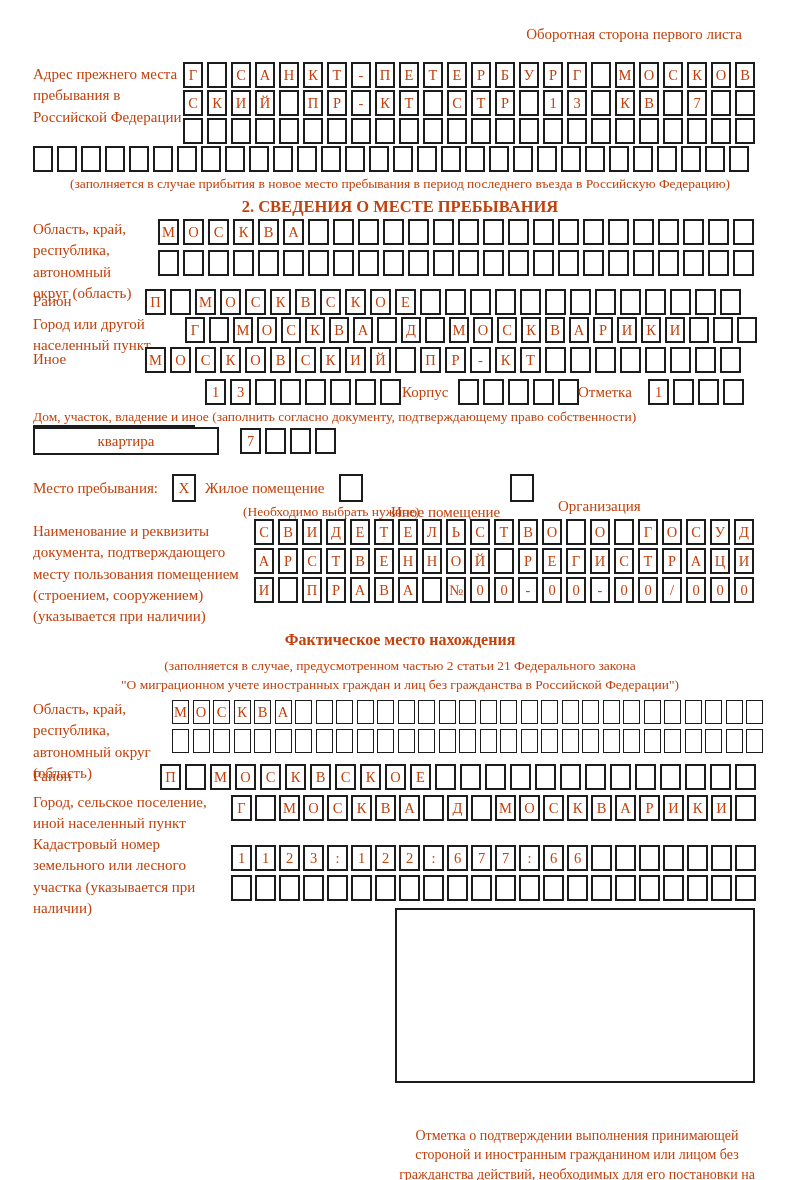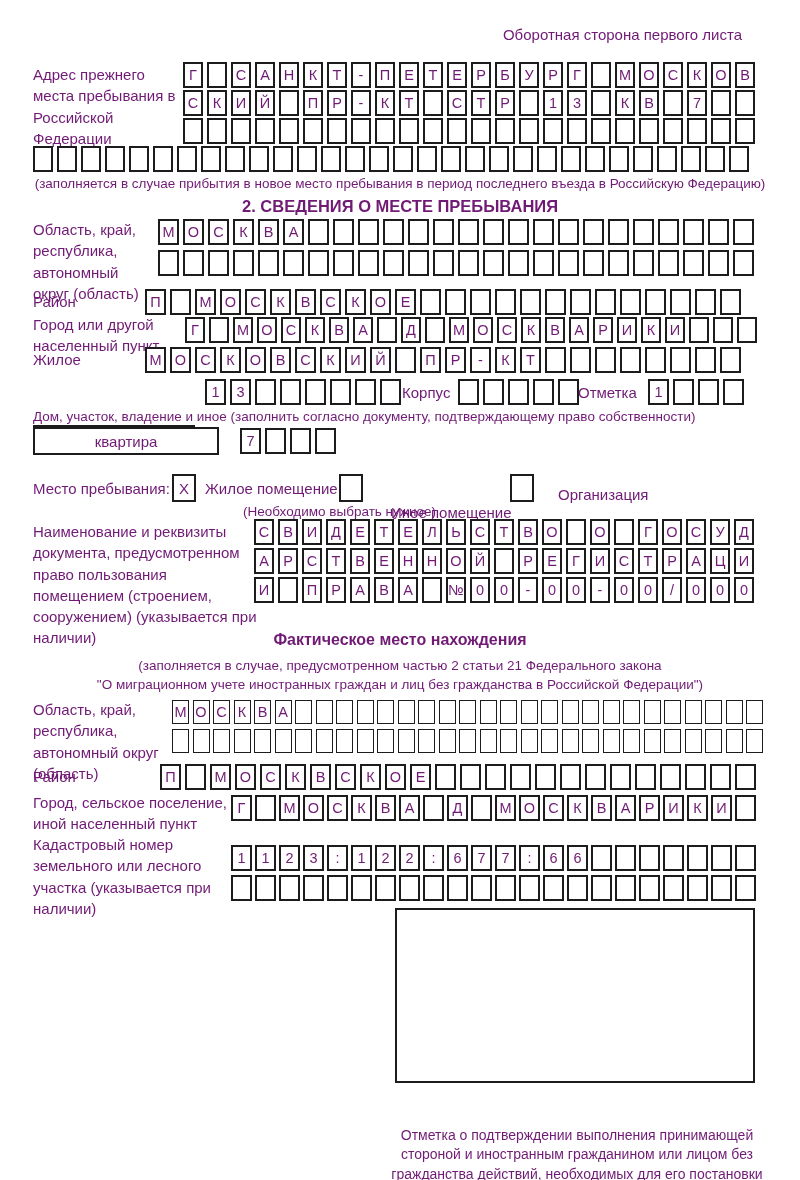--- a/index.html
+++ b/index.html
@@ -1,18 +1,18 @@
 <!DOCTYPE html>
 <html><head>
 <meta charset="utf-8">
 <style>
   html,body{margin:0;padding:0;background:#fff;}
   #page{
     position:relative;width:800px;height:1180px;background:#ffffff;
-    font-family:Liberation Sans, sans-serif;color:#701a75;
+    font-family:Liberation Serif, serif;color:#c2410c;
     overflow:hidden;
   }
   .abs{position:absolute;}
   .label{font-size:15px;line-height:1.42;}
   .hint{font-size:13.5px;}
   .center{width:800px;left:0;text-align:center;}
   .heading{font-size:16.5px;font-weight:bold;}
   .cells{display:flex;}
   .cell{
     box-sizing:border-box;flex:0 0 auto;
@@ -264,21 +264,21 @@
       <div class="cell">А</div>
       <div class="cell">Р</div>
       <div class="cell">И</div>
       <div class="cell">К</div>
       <div class="cell">И</div>
       <div class="cell"></div>
       <div class="cell"></div>
       <div class="cell"></div>
     </div>
 
-  <div class="abs label" style="left:33px;top:349px;">Жилое</div>
+  <div class="abs label" style="left:33px;top:349px;">Иное</div>
   <div class="abs cells" style="left:145px;top:347px;">
       <div class="cell">М</div>
       <div class="cell">О</div>
       <div class="cell">С</div>
       <div class="cell">К</div>
       <div class="cell">О</div>
       <div class="cell">В</div>
       <div class="cell">С</div>
       <div class="cell">К</div>
       <div class="cell">И</div>
@@ -334,24 +334,24 @@
       <div class="cell"></div>
       <div class="cell"></div>
     </div>
 
   <div class="abs label" style="left:33px;top:478px;">Место пребывания:</div>
   <div class="abs chk" style="left:172px;top:474px;">X</div>
   <div class="abs label" style="left:205px;top:478px;">Жилое помещение</div>
   <div class="abs chk" style="left:339px;top:474px;"></div>
   <div class="abs label" style="left:391px;top:478px;margin-top:24px;">Иное помещение</div>
   <div class="abs chk" style="left:510px;top:474px;"></div>
-  <div class="abs label" style="left:558px;top:484px;">Организация</div>
+  <div class="abs label" style="left:558px;top:496px;">Организация</div>
   <div class="abs hint" style="left:243px;top:504px;">(Необходимо выбрать нужное)</div>
 
-  <div class="abs label" style="left:33px;top:521px;width:225px;">Наименование и реквизиты документа, предусмотренном право пользования помещением (строением, сооружением) (указывается при наличии)</div>
+  <div class="abs label" style="left:33px;top:521px;width:225px;">Наименование и реквизиты документа, подтверждающего месту пользования помещением (строением, сооружением) (указывается при наличии)</div>
   <div class="abs cells g21" style="left:254px;top:519px;">
       <div class="cell">С</div>
       <div class="cell">В</div>
       <div class="cell">И</div>
       <div class="cell">Д</div>
       <div class="cell">Е</div>
       <div class="cell">Т</div>
       <div class="cell">Е</div>
       <div class="cell">Л</div>
       <div class="cell">Ь</div>

